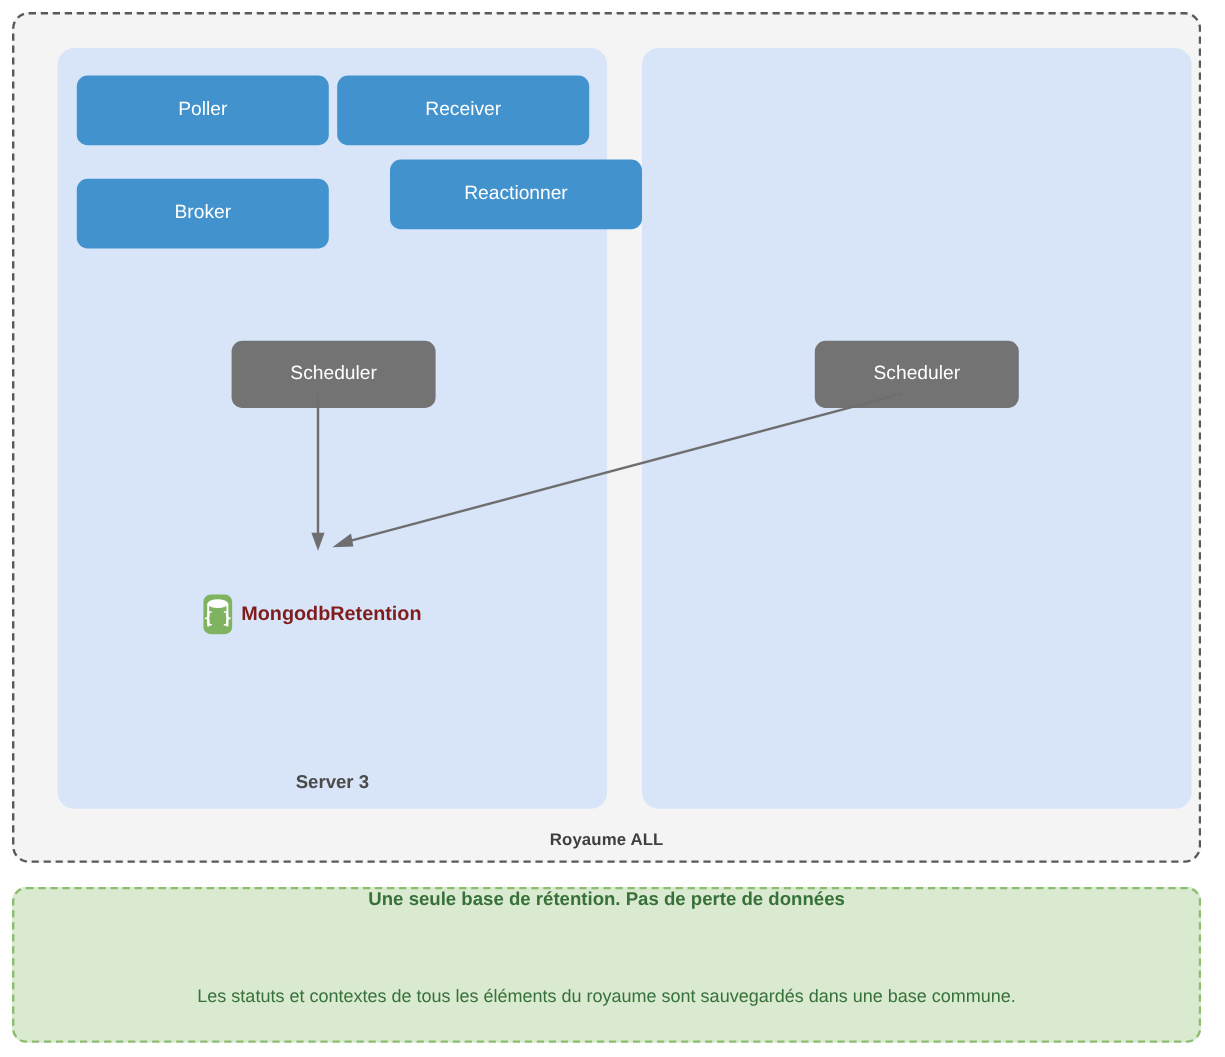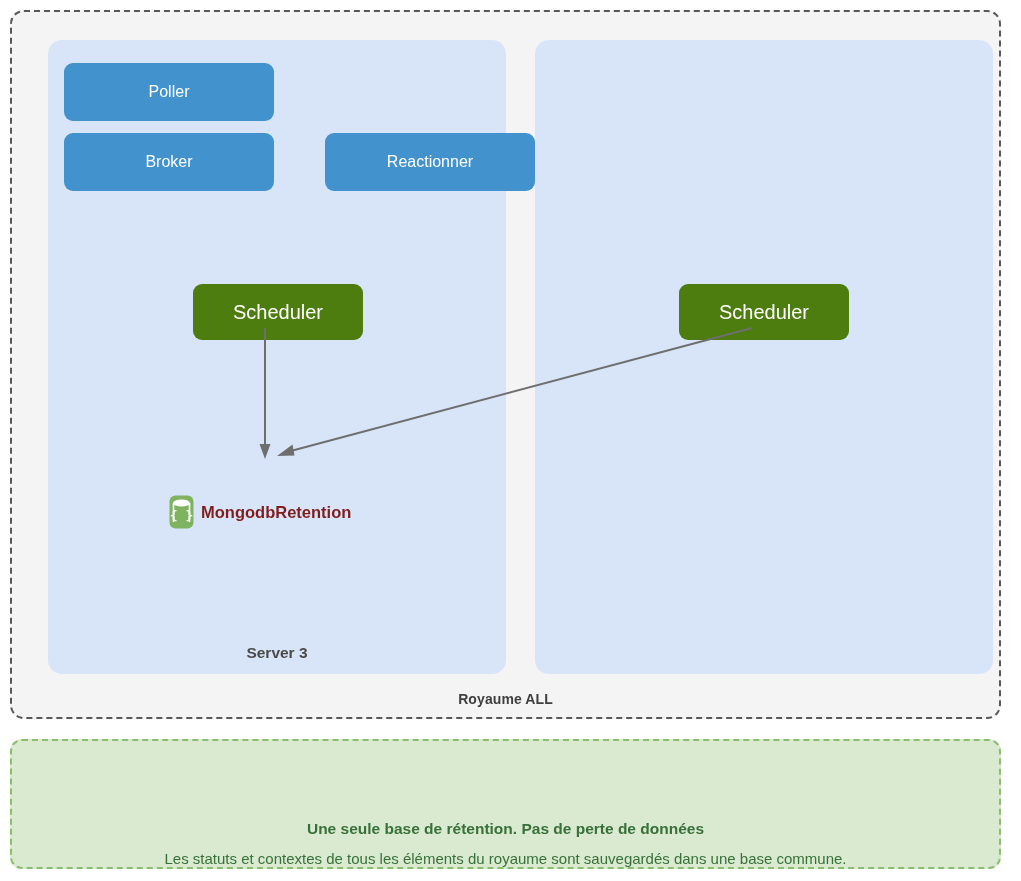--- a/index.html
+++ b/index.html
@@ -78,32 +78,32 @@
     border-radius: 9px;
     color: #ffffff;
     font-size: 16px;
     display: flex;
     align-items: center;
     justify-content: center;
     box-sizing: border-box;
   }
   .daemon.poller      { left: 16px;  top: 23px; }
   .daemon.receiver    { left: 233px; top: 23px; }
-  .daemon.broker      { left: 16px;  top: 93px; align-items: center; }
+  .daemon.broker      { left: 16px;  top: 109px; align-items: center; }
   .daemon.reactionner { left: 233px; top: 93px; margin-left: 44px; }
 
   
   .scheduler {
     position: absolute;
     width: 170px;
     height: 56px;
-    background: #4d7c0f;
+    background: #737373;
     border-radius: 9px;
     color: #ffffff;
-    font-size: 20px;
+    font-size: 16px;
     display: flex;
     align-items: center;
     justify-content: center;
     box-sizing: border-box;
   }
   .scheduler.s1 { left: 145px; top: 244px; }
   .scheduler.s2 { left: 144px; top: 244px; }
 
   
   .db-node {
@@ -143,46 +143,50 @@
     top: 739px;
     width: 991px;
     height: 130px;
     box-sizing: border-box;
     background: #d9ead0;
     border: 2px dashed #8bbd6f;
     border-radius: 12px;
     display: flex;
     flex-direction: column;
     align-items: center;
-    justify-content: flex-end;
-    gap: 12px;
+    justify-content: flex-start;
+    gap: 23px;
   }
   .note-title {
     font-size: 15.5px;
     font-weight: bold;
     color: #38703a;
     text-align: center;
   }
   .note-text {
     font-size: 15px;
     color: #38703a;
     text-align: center;
+    margin-top: 40px;
   }
 </style>
 </head>
 <body>
 
 <div id="canvas">
 
   <div class="realm-box">
 
     <div class="server-panel server-1">
 
       <div class="daemon poller">
         <span>Poller</span>
+      </div>
+      <div class="daemon receiver">
+        <span>Receiver</span>
       </div>
       <div class="daemon broker">
         <span>Broker</span>
       </div>
       <div class="daemon reactionner">
         <span>Reactionner</span>
       </div>
 
       <div class="scheduler s1">
         <span>Scheduler</span>

